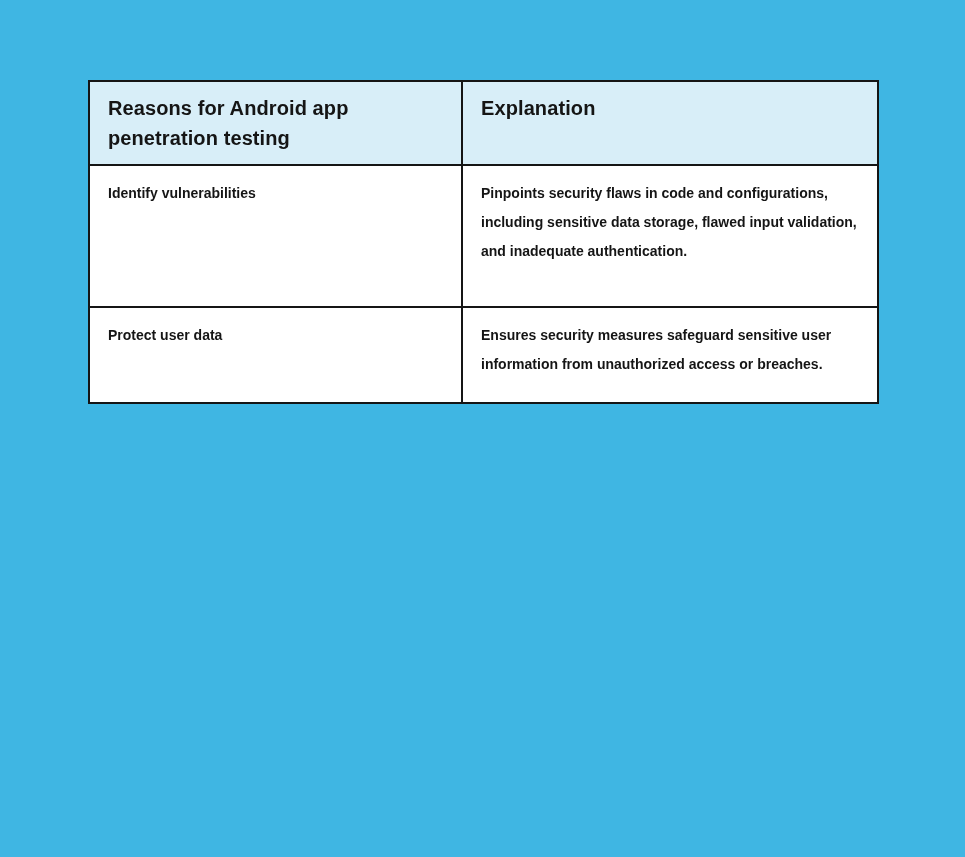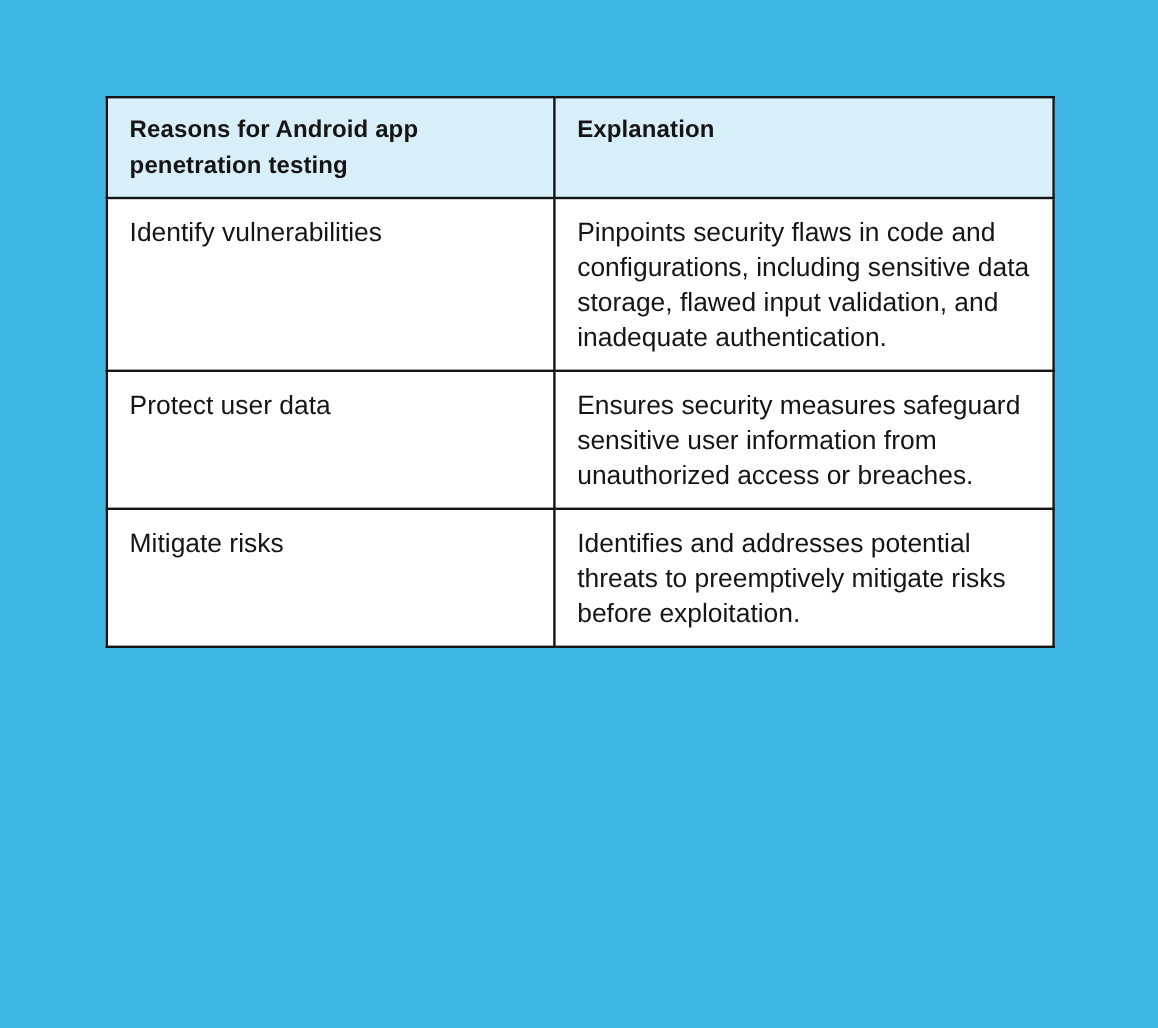--- a/index.html
+++ b/index.html
@@ -43,22 +43,22 @@
     background: var(--header-bg);
     font-size: 20px;
     font-weight: 700;
     line-height: 30px;
     letter-spacing: 0.1px;
     height: 82px;
     padding: 11px 24px 11px 18px;
   }
   tbody td {
     background: var(--cell-bg);
-    font-size: 22px;
-    font-weight: 400;
+    font-size: 14px;
+    font-weight: 700;
     line-height: 29px;
     padding: 13px 16px 13px 18px;
   }
   tbody td.reason { padding-right: 38px; }
   tbody tr:nth-child(1) td { height: 142px; }
   tbody tr:nth-child(n+2) td { height: 96px; }
 </style>
 </head>
 <body>
 
@@ -76,19 +76,15 @@
     </thead>
     <tbody id="table-body">
         <tr>
           <td class="reason">Identify vulnerabilities</td>
           <td class="explanation">Pinpoints security flaws in code and configurations, including sensitive data storage, flawed input validation, and inadequate authentication.</td>
         </tr>
         <tr>
           <td class="reason">Protect user data</td>
           <td class="explanation">Ensures security measures safeguard sensitive user information from unauthorized access or breaches.</td>
         </tr>
-        <tr>
-          <td class="reason">Mitigate risks</td>
-          <td class="explanation">Identifies and addresses potential threats to preemptively mitigate risks before exploitation.</td>
-        </tr>
       </tbody>
   </table>
 </div>
 
 </body></html>

